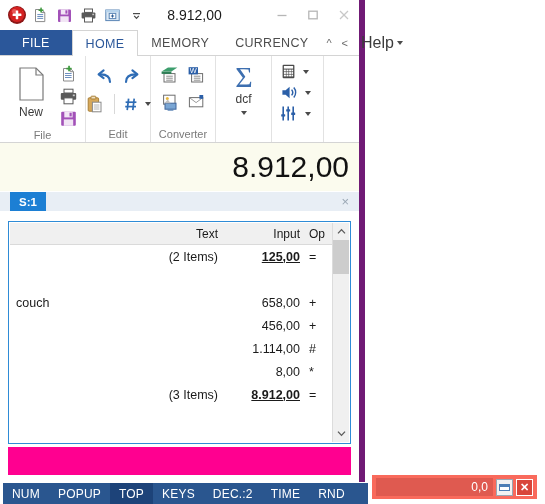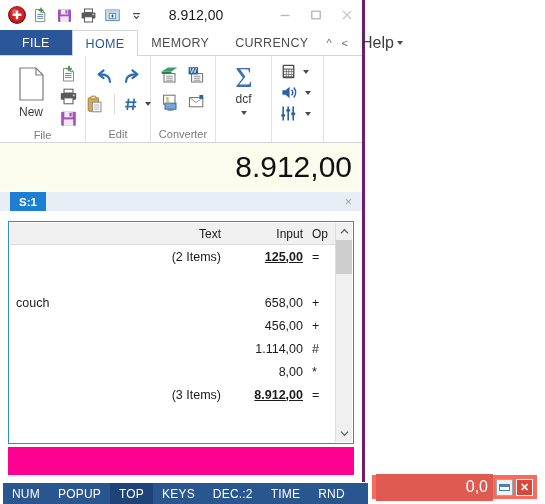--- a/index.html
+++ b/index.html
@@ -9,21 +9,21 @@
     background: #ffffff;
     font-family: "Liberation Sans", sans-serif;
     overflow: hidden;
   }
   #root { position: relative; width: 545px; height: 504px; background:#ffffff; }
 
   
   #app-window {
     position: absolute; left:0; top:0; width:365px; height:504px;
     background:#ffffff;
-    border-right:3px solid #701a75;
+    border-right:6px solid #701a75;
   }
 
   
   #title-bar {
     position:relative; height:30px; background:#ffffff;
     border-bottom:0px;
     display:flex; align-items:center;
   }
   .qat { display:flex; align-items:center; gap:3px; padding-left:6px; }
   .qat-btn {
@@ -165,21 +165,21 @@
   }
   .sb-item.on { background:#1d4379; }
 
   
   #mini-widget {
     position:absolute; left:372px; top:475px; width:165px; height:24px;
     background:#f96a5c; border:2px solid #f96a5c;
     display:flex; align-items:center; padding:0 2px;
   }
   #mini-value {
-    flex:1; height:27px; background:#df5a50; color:#ffffff; font-size:16px;
+    flex:1; height:18px; background:#df5a50; color:#ffffff; font-size:12px;
     display:flex; align-items:center; justify-content:flex-end; padding-right:5px;
   }
   .mini-btn { width:17px; height:17px; margin-left:3px; display:flex; align-items:center; justify-content:center; }
   #mini-restore { background:#f2f2f2; border:1px solid #9aa7b4; }
   #mini-restore i { display:block; width:11px; height:7px; background:#ffffff; border:1px solid #4d7eb5; border-top-width:3px; }
   #mini-close { background:#d9463a; color:#ffffff; font-size:11px; font-weight:bold; border:1px solid #ffffff; }
 </style>
 </head>
 <body>
 

